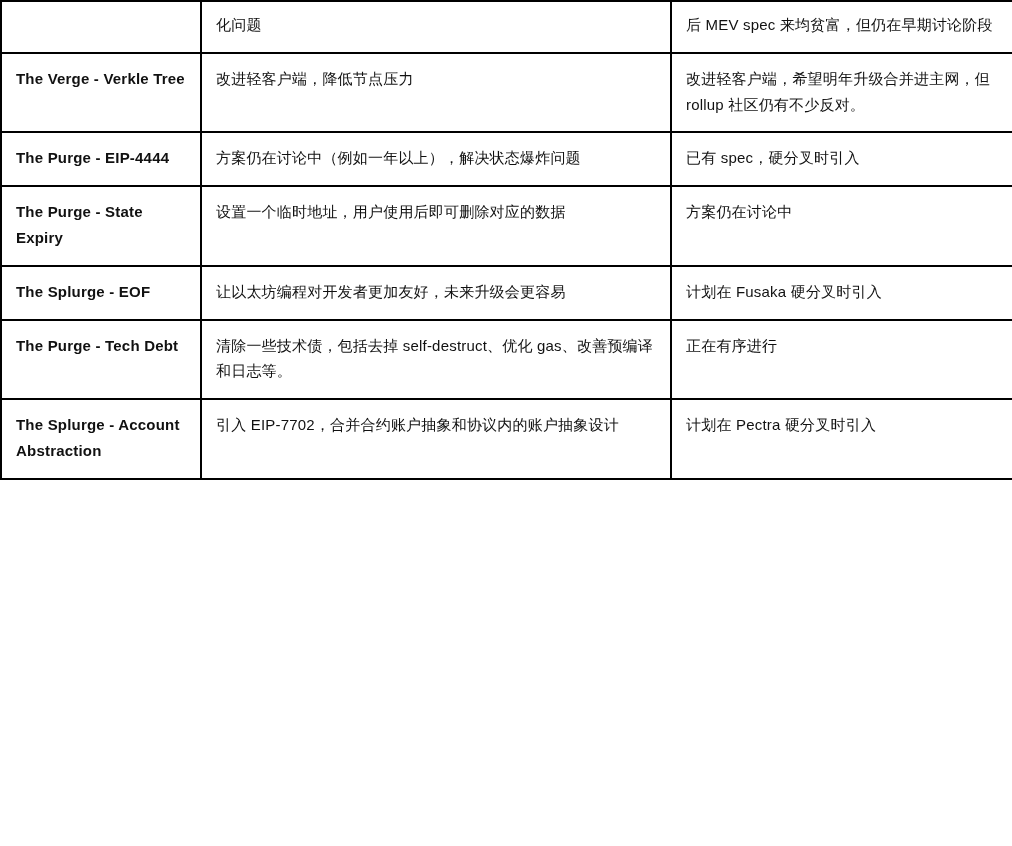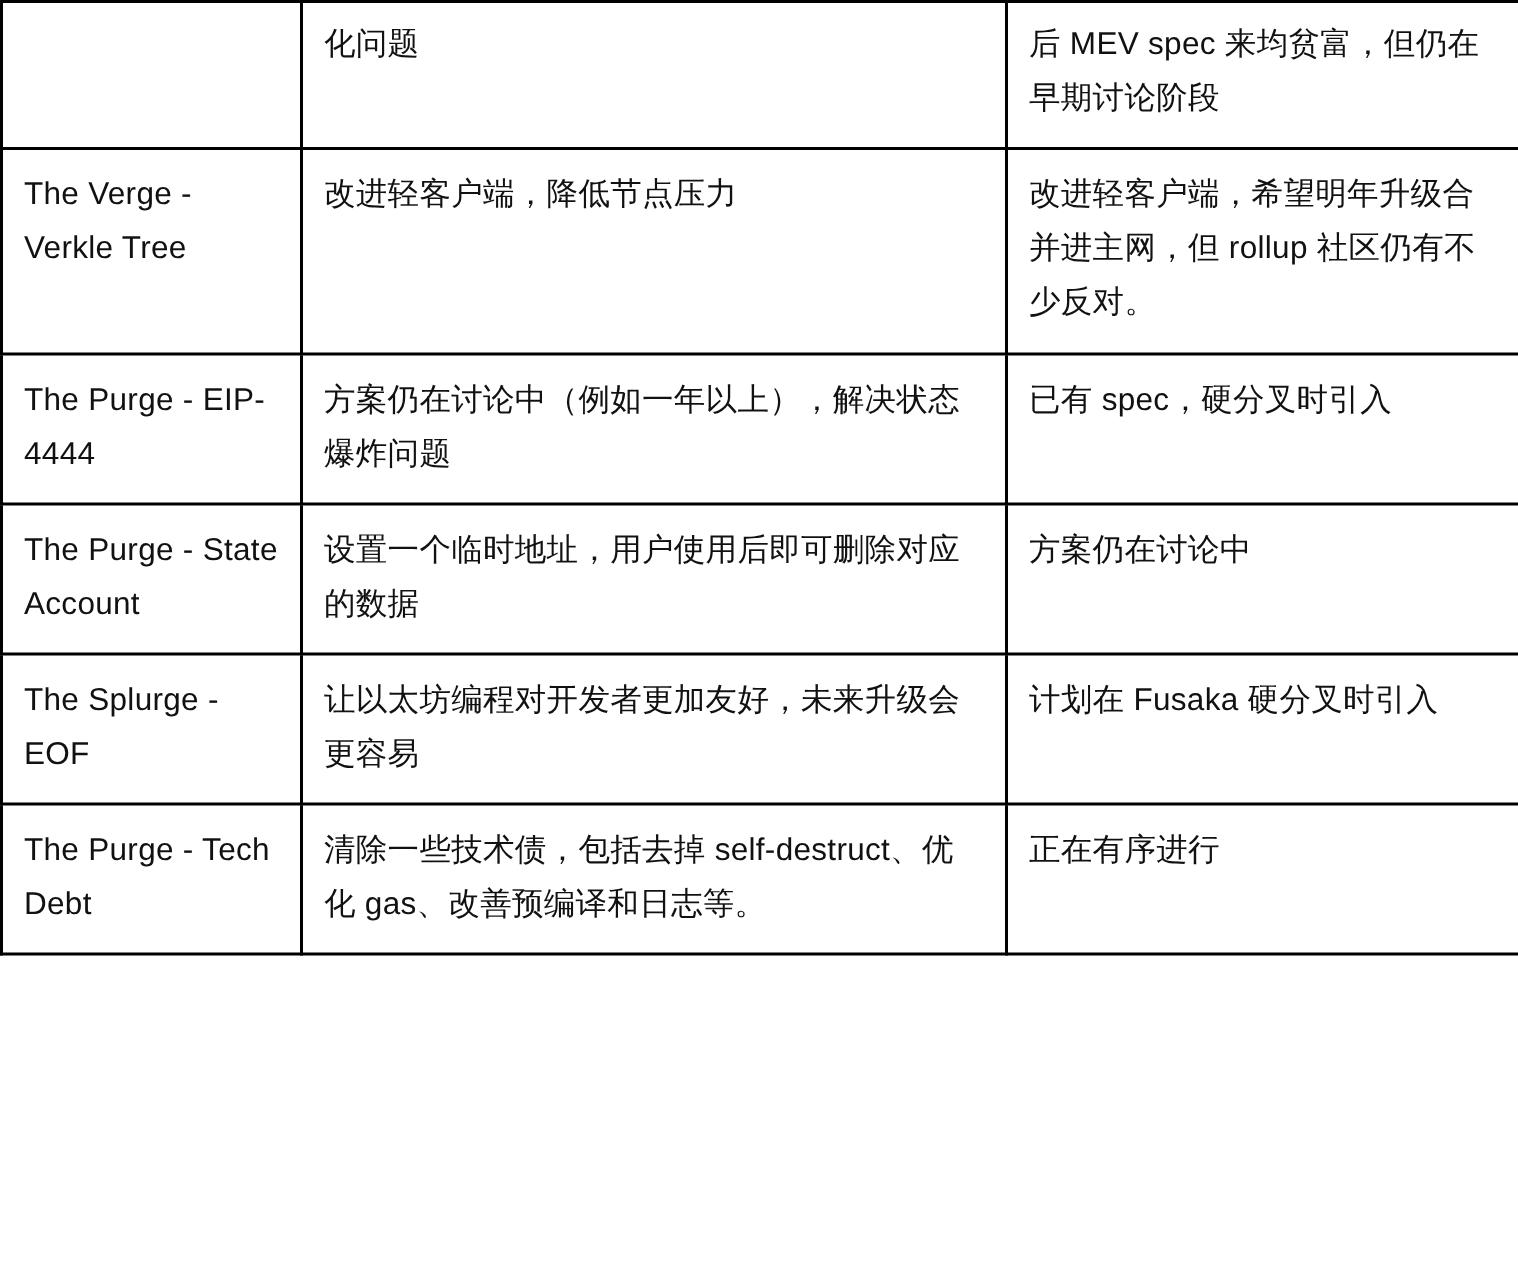--- a/index.html
+++ b/index.html
@@ -21,39 +21,39 @@
   }
   table.roadmap {
     border-collapse: collapse;
     width: 1012px;
     table-layout: fixed;
   }
   table.roadmap td {
     border: 2px solid #000000;
     vertical-align: top;
     padding: 12px 14px 14px 14px;
-    font-size: 21px;
+    font-size: 15px;
     line-height: 1.72;
     letter-spacing: 0.2px;
     word-break: break-word;
   }
   col.c1 { width: 200px; }
   col.c2 { width: 470px; }
   col.c3 { width: 342px; }
 
   
   tr.clipped td {
     padding-top: 10px;
   }
   .cell-text {
     display: block;
     white-space: pre-wrap;
   }
   td.col-name .cell-text {
-    font-weight: 400;
+    font-weight: 700;
   }
 </style>
 </head>
 <body>
 
 <div class="sheet">
   <table class="roadmap">
     <colgroup>
       <col class="c1">
       <col class="c2">
@@ -88,21 +88,21 @@
           </td>
         <td class="col-content">
             <span class="cell-text">方案仍在讨论中（例如一年以上），解决状态爆炸问题</span>
           </td>
         <td class="col-status">
             <span class="cell-text">已有 spec，硬分叉时引入</span>
           </td>
       </tr>
       <tr>
         <td class="col-name">
-            <span class="cell-text">The Purge - State Account</span>
+            <span class="cell-text">The Purge - State Expiry</span>
           </td>
         <td class="col-content">
             <span class="cell-text">设置一个临时地址，用户使用后即可删除对应的数据</span>
           </td>
         <td class="col-status">
             <span class="cell-text">方案仍在讨论中</span>
           </td>
       </tr>
       <tr>
         <td class="col-name">
@@ -119,15 +119,26 @@
         <td class="col-name">
             <span class="cell-text">The Purge - Tech Debt</span>
           </td>
         <td class="col-content">
             <span class="cell-text">清除一些技术债，包括去掉 self-destruct、优化 gas、改善预编译和日志等。</span>
           </td>
         <td class="col-status">
             <span class="cell-text">正在有序进行</span>
           </td>
       </tr>
+      <tr>
+        <td class="col-name">
+            <span class="cell-text">The Splurge - Account Abstraction</span>
+          </td>
+        <td class="col-content">
+            <span class="cell-text">引入 EIP-7702，合并合约账户抽象和协议内的账户抽象设计</span>
+          </td>
+        <td class="col-status">
+            <span class="cell-text">计划在 Pectra 硬分叉时引入</span>
+          </td>
+      </tr>
     </tbody>
   </table>
 </div>
 
 </body></html>

